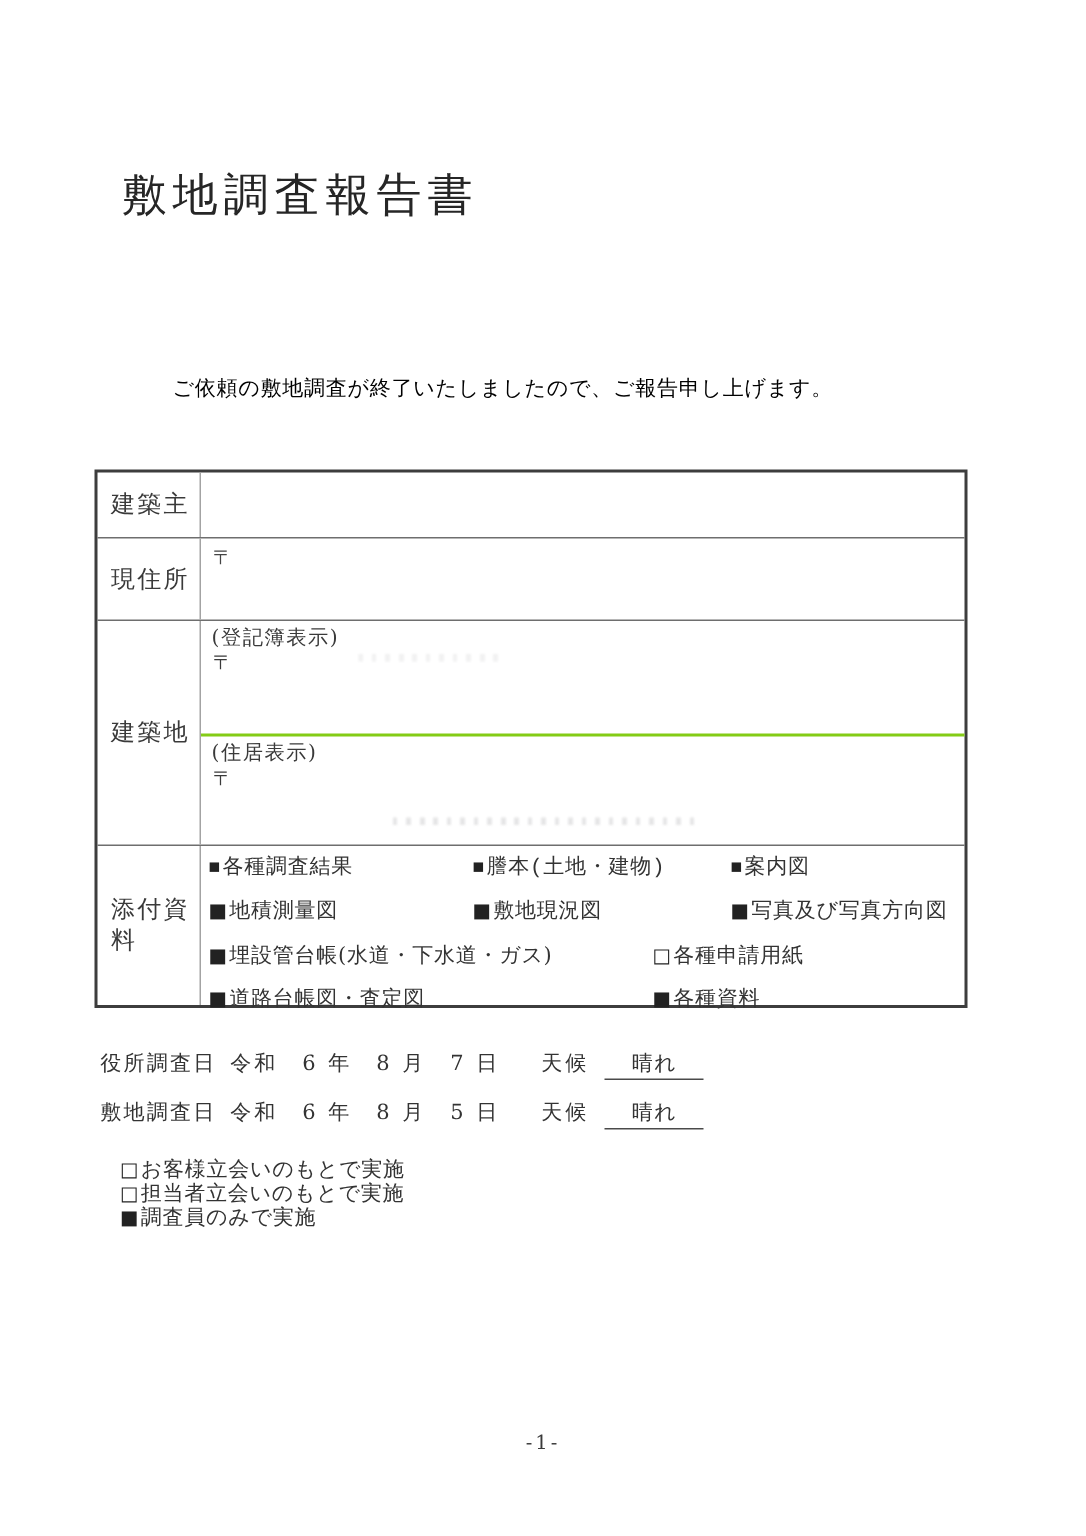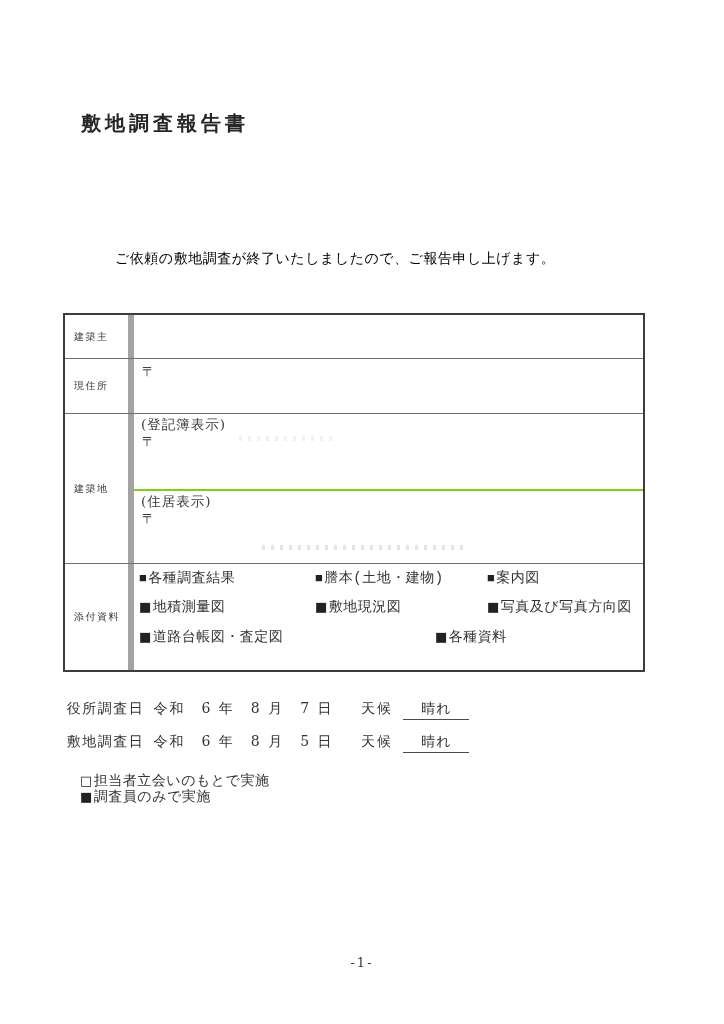--- a/index.html
+++ b/index.html
@@ -13,22 +13,22 @@
     margin: 0 auto;
     background: #ffffff;
     color: #2b2b2b;
     overflow: hidden;
   }
 
   .doc-title {
     position: absolute;
     left: 81px;
     top: 110px;
-    font-size: 20px;
-    font-weight: bold;
+    font-size: 30px;
+    font-weight: normal;
     letter-spacing: 4px;
     color: #262626;
   }
 
   .intro-text {
     position: absolute;
     left: 80px;
     top: 250px;
     font-size: 14px;
     letter-spacing: 0.5px;
@@ -43,25 +43,25 @@
     top: 313px;
     width: 582px;
     border: 2px solid #3d3d3d;
     background: #fff;
   }
   .t-row { display: flex; }
   .t-row + .t-row { border-top: 1px solid #6e6e6e; }
   .label-cell {
     width: 69px;
     flex: 0 0 69px;
-    border-right: 6px solid #a3a3a3;
+    border-right: 1px solid #a3a3a3;
     display: flex;
     align-items: center;
     padding-left: 9px;
-    font-size: 10px;
+    font-size: 16px;
     letter-spacing: 1.5px;
     color: #3a3a3a;
   }
   .content-cell { flex: 1; position: relative; font-size: 13px; color: #3a3a3a; }
 
   .row-owner   { height: 43px; }
   .row-address { height: 55px; }
   .row-site    { height: 150px; }
   .row-attach  { height: 107px; }
 
@@ -177,20 +177,24 @@
           <span class="attach-item pos-c2"><span class="cbox">■</span><span>謄本(土地・建物)</span></span>
           <span class="attach-item pos-c3"><span class="cbox">■</span><span>案内図</span></span>
         </div>
 
         <div class="attach-line l2">
           <span class="attach-item pos-c1"><span class="cbox">■</span><span>地積測量図</span></span>
           <span class="attach-item pos-c2"><span class="cbox">■</span><span>敷地現況図</span></span>
           <span class="attach-item pos-c3"><span class="cbox">■</span><span>写真及び写真方向図</span></span>
         </div>
 
+        <div class="attach-line l3">
+          <span class="attach-item pos-c1"><span class="cbox">■</span><span>埋設管台帳(水道・下水道・ガス)</span></span>
+          <span class="attach-item pos-c2w"><span class="cbox">□</span><span>各種申請用紙</span></span>
+        </div>
 
         <div class="attach-line l4">
           <span class="attach-item pos-c1"><span class="cbox">■</span><span>道路台帳図・査定図</span></span>
           <span class="attach-item pos-c2w"><span class="cbox">■</span><span>各種資料</span></span>
         </div>
 
       </div>
     </div>
   </div>
 
@@ -203,19 +207,20 @@
     </div>
     <div class="date-line">
       <span class="date-label">敷地調査日</span>
       <span class="date-value">令和　6 年　8 月　5 日</span>
       <span class="weather-label">天候</span>
       <span class="weather-value">晴れ</span>
     </div>
   </div>
 
   <div class="methods-block">
+    <div class="method-line"><span class="cbox">□</span><span>お客様立会いのもとで実施</span></div>
     <div class="method-line"><span class="cbox">□</span><span>担当者立会いのもとで実施</span></div>
     <div class="method-line"><span class="cbox">■</span><span>調査員のみで実施</span></div>
   </div>
 
   <div class="page-number">-1-</div>
 
 </div>
 
 </body></html>

